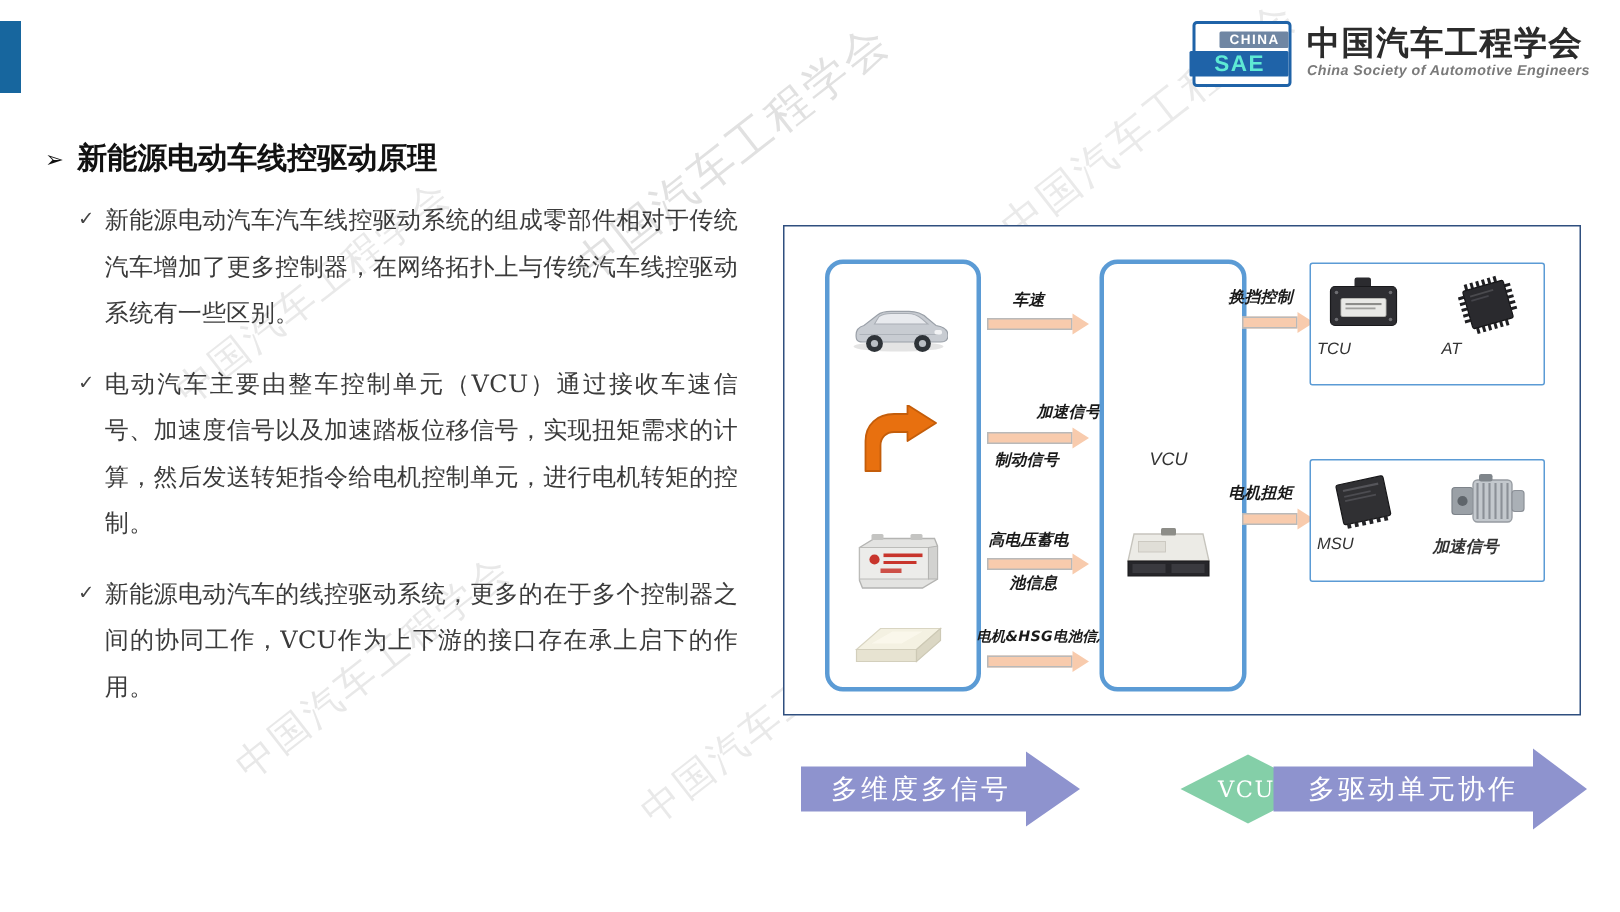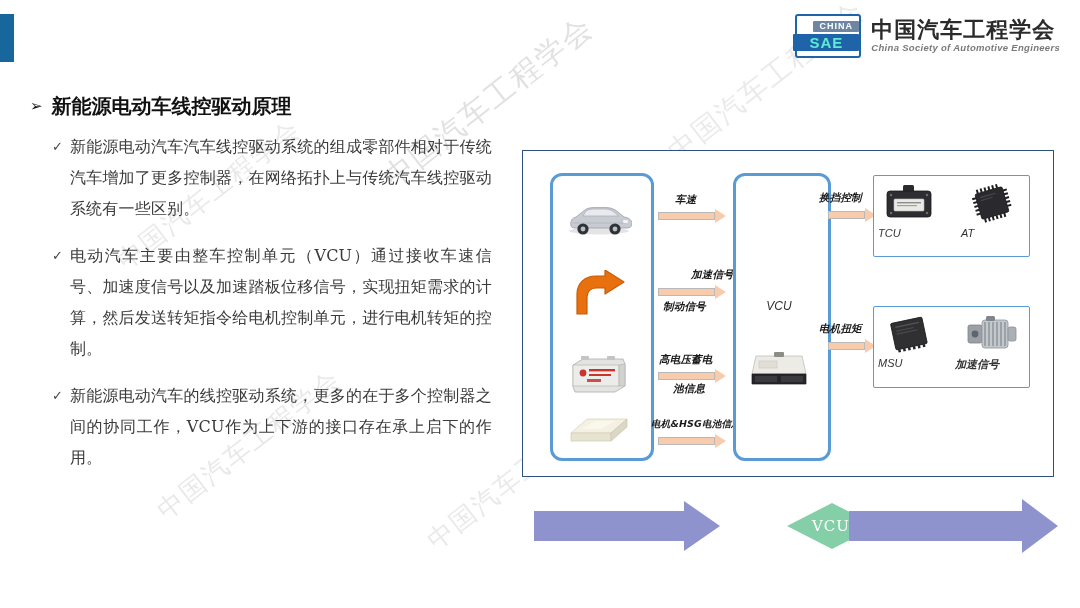--- a/index.html
+++ b/index.html
@@ -352,16 +352,18 @@
       </div>
       <div class="out-label cn" style="left:432px;top:206px;width:74px;">加速信号</div>
     </div>
 
     <div class="proc">
       <svg width="534" height="62" viewBox="0 0 534 62">
         <polygon points="10,16 160,16 160,6 196,31 160,56 160,46 10,46" fill="#8e93ce"></polygon>
         <polygon points="263,31 308,8 353,31 308,54" fill="#84cfa8"></polygon>
         <polygon points="325,16 498,16 498,4 534,31 498,58 498,46 325,46" fill="#8e93ce"></polygon>
       </svg>
+      <div class="proc-text" style="left:30px;top:19px;">多维度多信号</div>
       <div class="proc-text small" style="left:288px;top:22px;">VCU</div>
+      <div class="proc-text" style="left:348px;top:19px;">多驱动单元协作</div>
     </div>
   </div>
 </div>
 
 </body></html>

